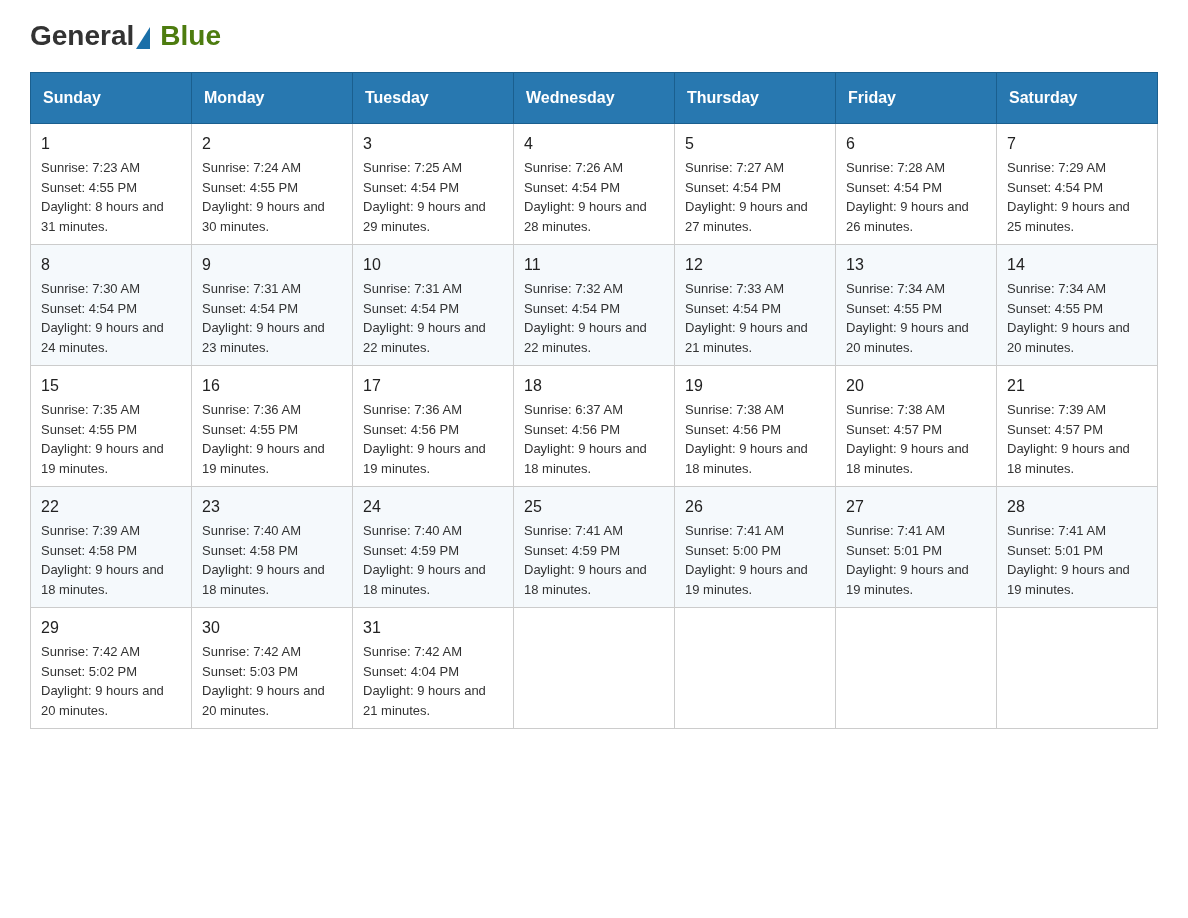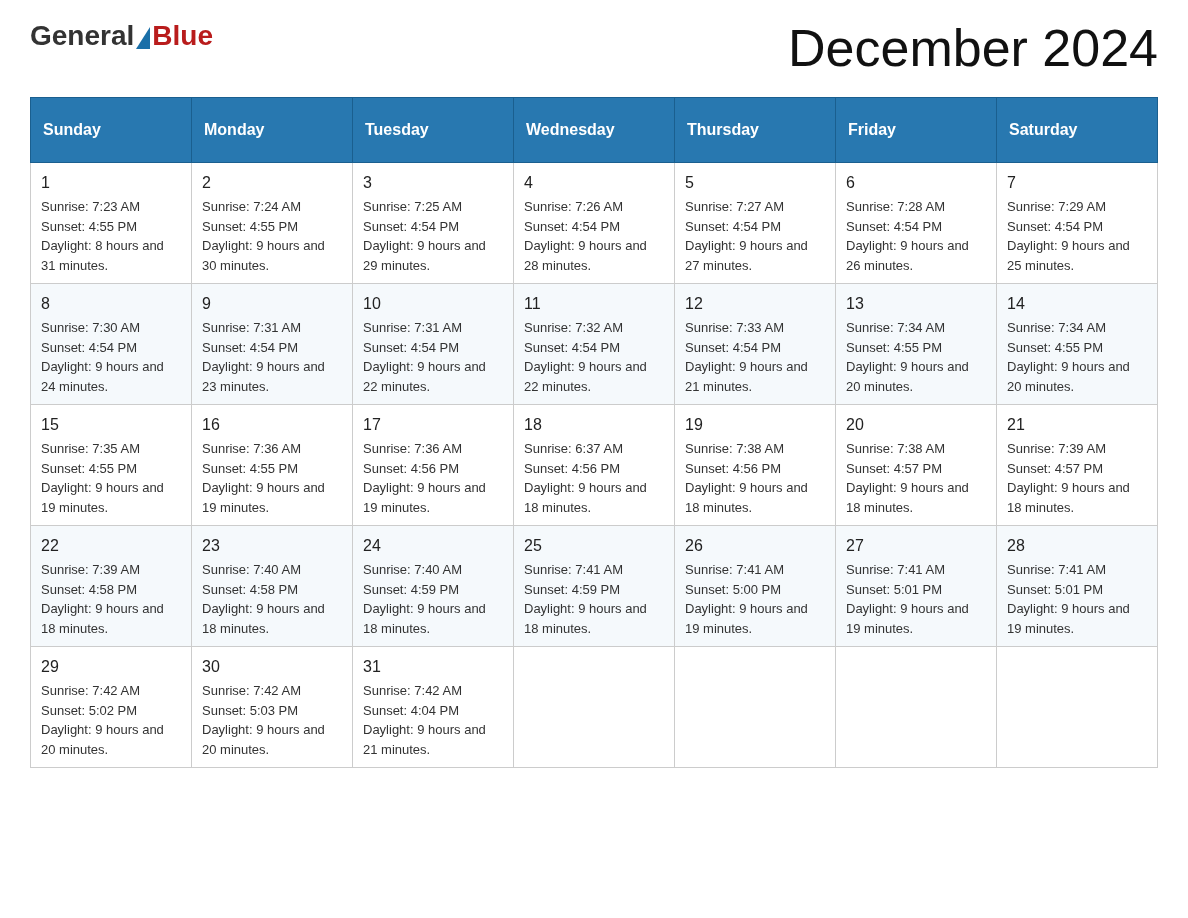--- a/index.html
+++ b/index.html
@@ -35,22 +35,22 @@
       height: 0;
       border-left: 14px solid transparent;
       border-right: 0px solid transparent;
       border-bottom: 22px solid #1a6fa8;
       margin-left: 2px;
       margin-top: 4px;
     }
     .logo-blue {
       font-size: 28px;
       font-weight: bold;
-      color: #b91c1c;
-      margin-left: 2px;
+      color: #4d7c0f;
+      margin-left: 10px;
     }
     .title-section {
       text-align: right;
     }
     .month-year {
       font-size: 52px;
       font-weight: normal;
       color: #111;
       line-height: 1.1;
     }
@@ -62,21 +62,21 @@
     .calendar {
       width: 100%;
       border-collapse: collapse;
       border: 1px solid #999;
     }
     .calendar th {
       background-color: #2878b0;
       color: #fff;
       font-size: 16px;
       font-weight: bold;
-      padding: 23px 12px;
+      padding: 16px 12px;
       text-align: left;
       border: 1px solid #1a5f8f;
     }
     .calendar td {
       vertical-align: top;
       padding: 8px 10px;
       border: 1px solid #ccc;
       width: 14.28%;
       min-height: 90px;
       font-size: 13px;
@@ -109,21 +109,20 @@
 
 <div class="header">
   <div class="logo">
     <div class="logo-top">
       <span class="logo-general">General</span>
       <div class="logo-triangle"></div>
       <span class="logo-blue">Blue</span>
     </div>
   </div>
   <div class="title-section">
-    <div class="month-year">December 2024</div>
   </div>
 </div>
 
 <table class="calendar">
   <thead>
     <tr>
       <th>Sunday</th>
       <th>Monday</th>
       <th>Tuesday</th>
       <th>Wednesday</th>

